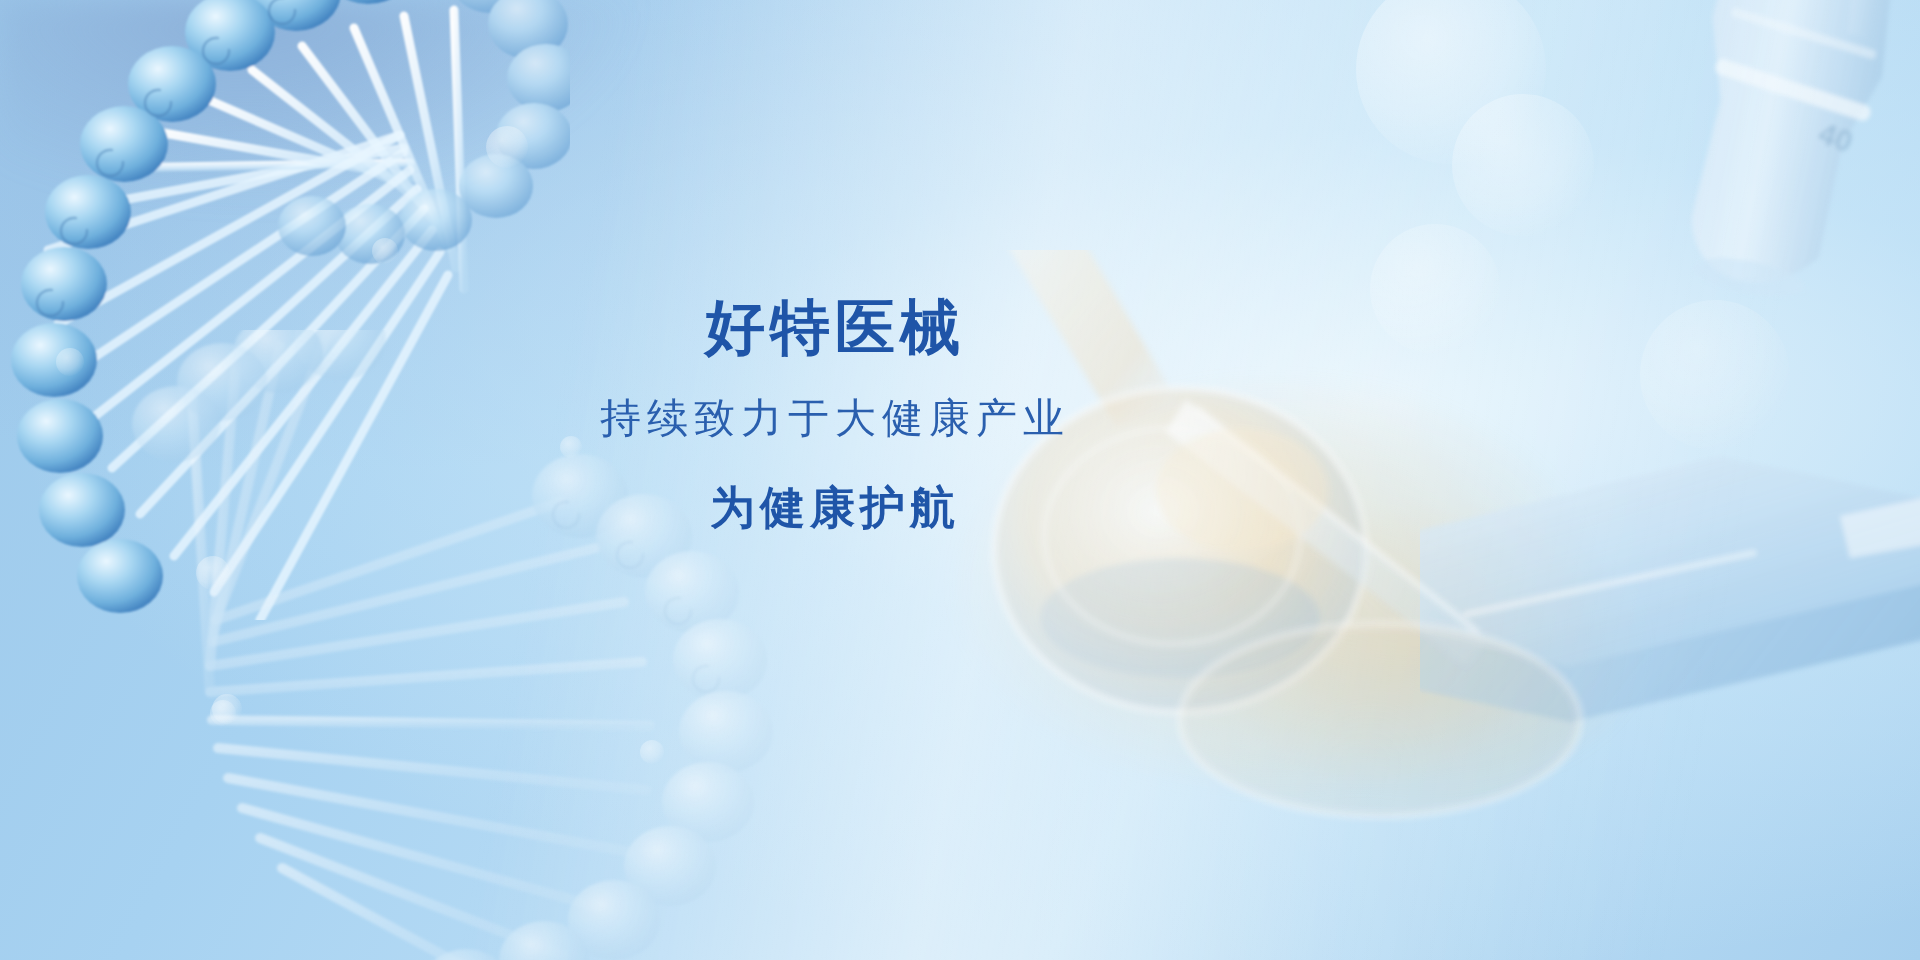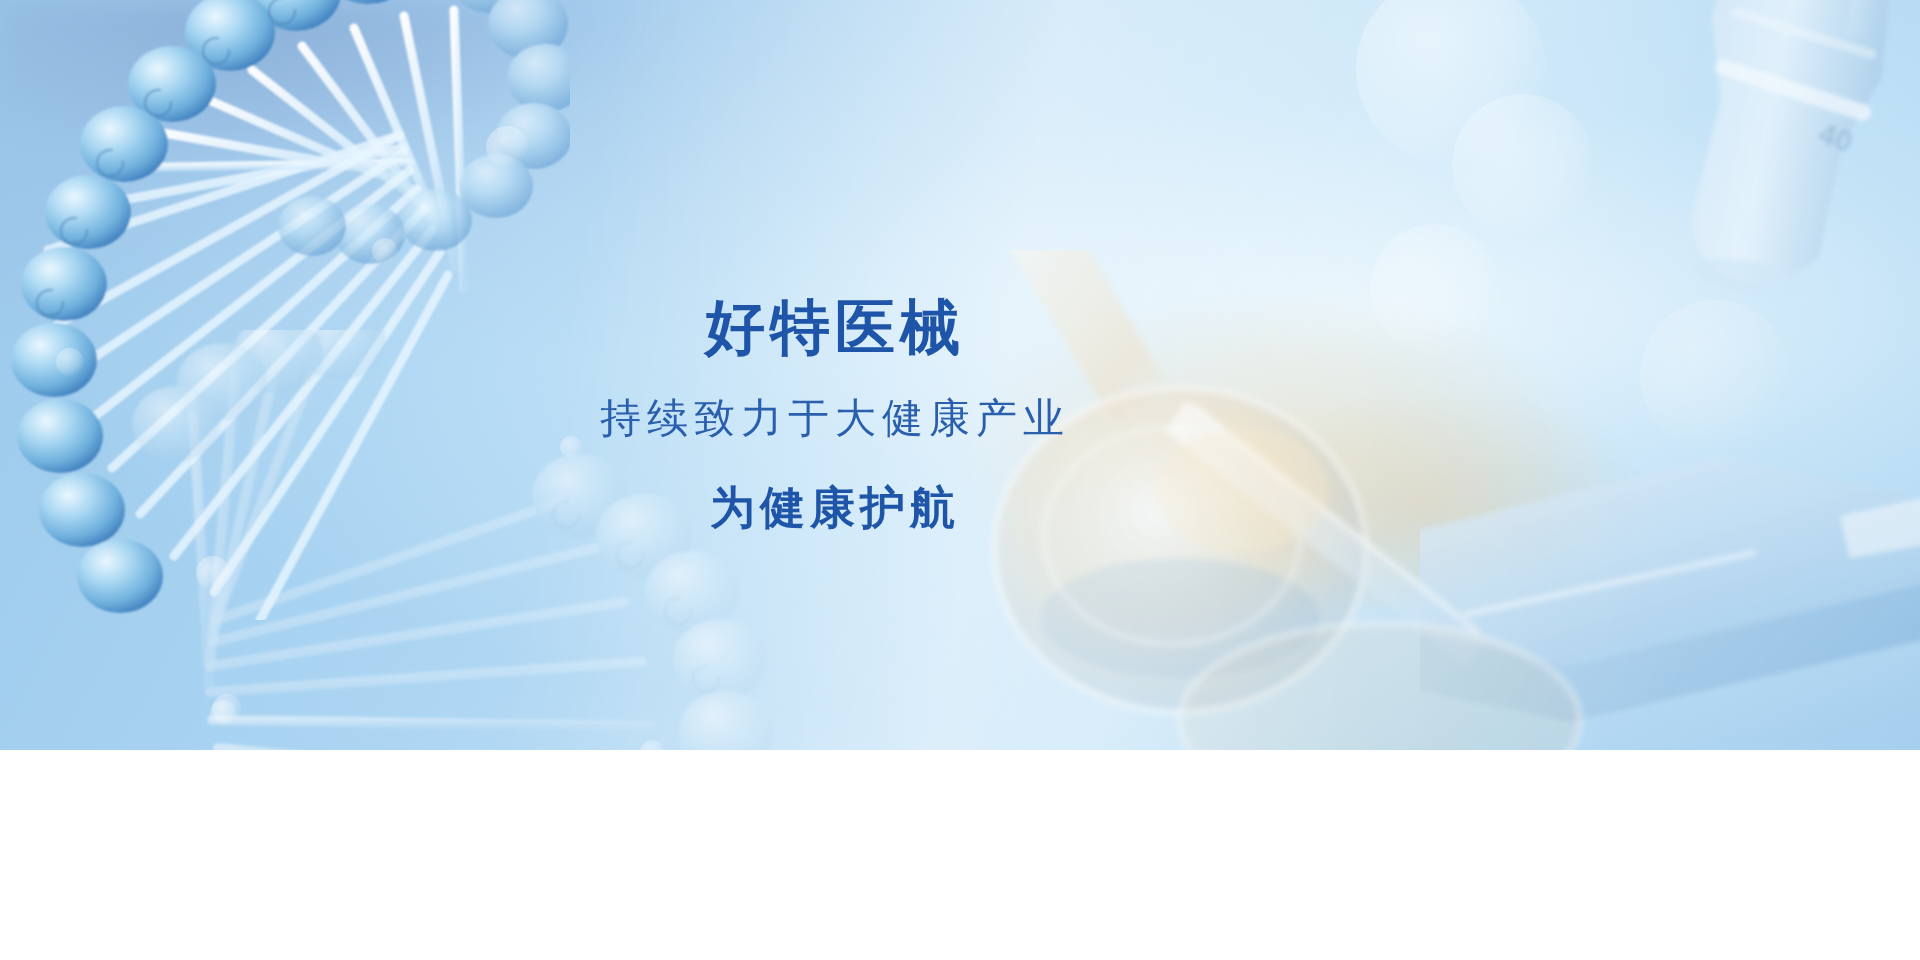--- a/index.html
+++ b/index.html
@@ -1,21 +1,21 @@
 <!DOCTYPE html>
 <html><head>
 <meta charset="utf-8">
 <title>好特医械</title>
 <style>
   html,body{margin:0;padding:0;background:#fff;}
   body{font-family:"Liberation Sans","DejaVu Sans",sans-serif;}
 
   .stage{
     position:relative;
-    width:1920px;height:750px;
+    width:1920px;height:960px;
     overflow:hidden;
     background:#a9d4f0;
   }
 
   
   .bg-base{
     position:absolute;inset:0;
     background:
       radial-gradient(115% 95% at 72% 42%, rgba(233,246,253,.95) 0%, rgba(206,234,250,.55) 30%, rgba(168,212,242,0) 62%),
       radial-gradient(70% 60% at 18% 12%, rgba(150,186,226,.55) 0%, rgba(150,186,226,0) 62%),

